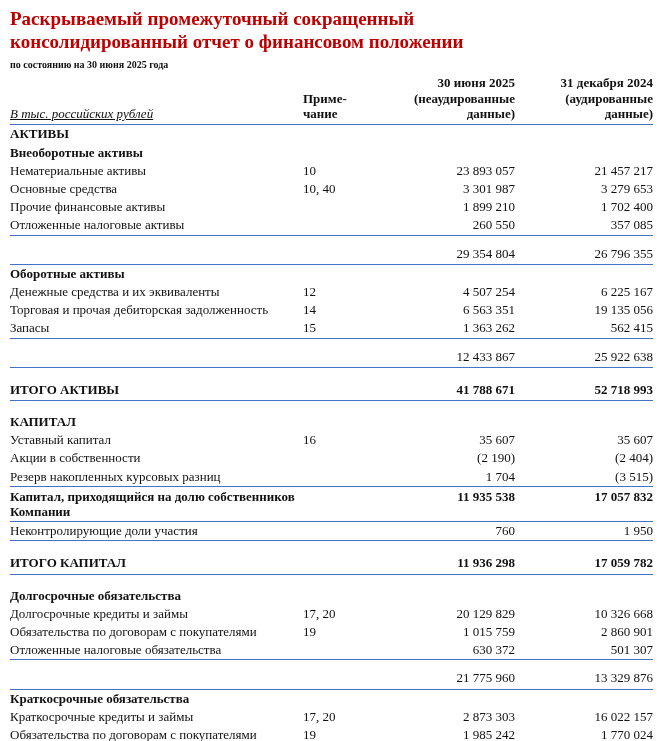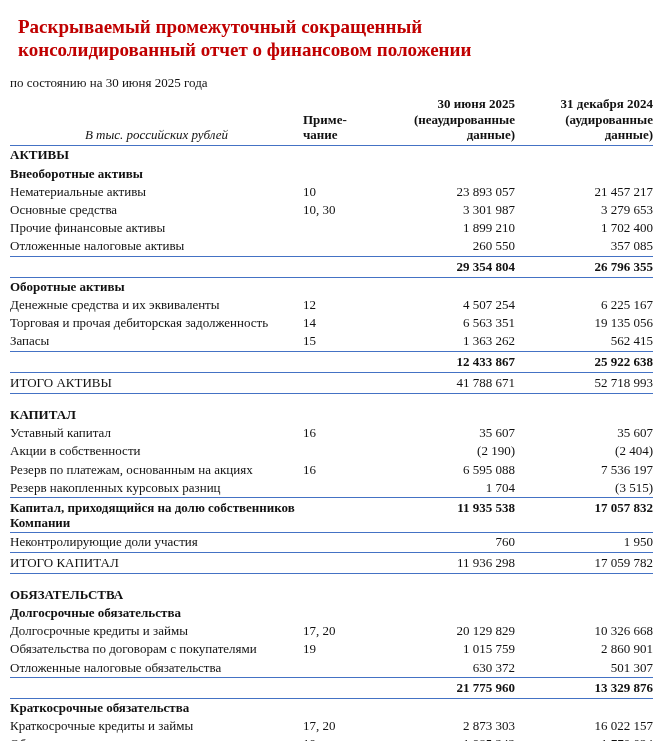--- a/index.html
+++ b/index.html
@@ -15,49 +15,50 @@
     font-family:"Liberation Serif","DejaVu Serif",serif;
     color:var(--ink);
   }
   .page{
     box-sizing:border-box;
     width:666px;
     height:741px;
     padding:7px 13px 4px 10px;
   }
   .report-title{
-    margin:8px;
+    margin:0;
     font-size:19px;
     font-weight:bold;
     line-height:1.22;
     color:var(--title-color);
     white-space:pre-line;
   }
   .report-subtitle{
-    margin:14px 0 5px 0;
-    font-size:13px;
-    font-weight:normal;
+    margin:6px 0 5px 0;
+    font-size:10px;
+    font-weight:bold;
   }
   table.statement{
     width:100%;
     border-collapse:collapse;
     table-layout:fixed;
     font-size:13px;
   }
   thead th{
     vertical-align:bottom;
     padding:0 0 3px 0;
     line-height:1.18;
     border-bottom:1px solid var(--line);
     font-size:13px;
   }
   th.c-label{
-    text-align:center;
+    text-align:left;
     font-style:italic;
     font-weight:normal;
+    text-decoration:underline;
   }
   th.c-note{
     width:62px;
     text-align:left;
     font-weight:bold;
     white-space:pre-line;
   }
   th.c-p1{width:150px;}
   th.c-p2{width:138px;}
   th.c-p1,th.c-p2{
@@ -69,29 +70,29 @@
   tbody td{
     vertical-align:top;
     padding:1px 0 2px 0;
     line-height:1.17;
   }
   td.c-label{text-align:left;padding-right:6px;}
   td.c-note{text-align:left;}
   td.c-num{text-align:right;}
   .row-section td,.row-subsection td{font-weight:bold;}
   .row-subtotal td{
-    font-weight:bold;
+    font-weight:normal;
     border-top:1px solid var(--line);
     border-bottom:1px solid var(--line);
-    padding-top:2px;padding-bottom:3px;
+    padding-top:10px;padding-bottom:3px;
   }
   .row-total td{
-    font-weight:normal;
-    border-bottom:1px solid var(--line);
-    padding-top:2px;padding-bottom:3px;
+    font-weight:bold;
+    border-bottom:1px solid var(--line);
+    padding-top:14px;padding-bottom:3px;
   }
   .row-total_tb td{
     font-weight:bold;
     border-top:1px solid var(--line);
     border-bottom:1px solid var(--line);
     padding-top:2px;padding-bottom:2px;margin-top:24px;
   }
   .row-item_bb td{
     border-bottom:1px solid var(--line);
   }
@@ -136,21 +137,21 @@
           <td class="c-num"></td>
         </tr>
         <tr class="row-item">
           <td class="c-label">Нематериальные активы</td>
           <td class="c-note">10</td>
           <td class="c-num">23 893 057</td>
           <td class="c-num">21 457 217</td>
         </tr>
         <tr class="row-item">
           <td class="c-label">Основные средства</td>
-          <td class="c-note">10, 30</td>
+          <td class="c-note">10, 40</td>
           <td class="c-num">3 301 987</td>
           <td class="c-num">3 279 653</td>
         </tr>
         <tr class="row-item">
           <td class="c-label">Прочие финансовые активы</td>
           <td class="c-note"></td>
           <td class="c-num">1 899 210</td>
           <td class="c-num">1 702 400</td>
         </tr>
         <tr class="row-item">
@@ -216,26 +217,20 @@
           <td class="c-num">35 607</td>
           <td class="c-num">35 607</td>
         </tr>
         <tr class="row-item">
           <td class="c-label">Акции в собственности</td>
           <td class="c-note"></td>
           <td class="c-num">(2 190)</td>
           <td class="c-num">(2 404)</td>
         </tr>
         <tr class="row-item">
-          <td class="c-label">Резерв по платежам, основанным на акциях</td>
-          <td class="c-note">16</td>
-          <td class="c-num">6 595 088</td>
-          <td class="c-num">7 536 197</td>
-        </tr>
-        <tr class="row-item">
           <td class="c-label">Резерв накопленных курсовых разниц</td>
           <td class="c-note"></td>
           <td class="c-num">1 704</td>
           <td class="c-num">(3 515)</td>
         </tr>
         <tr class="row-total_tb">
           <td class="c-label">Капитал, приходящийся на долю собственников Компании</td>
           <td class="c-note"></td>
           <td class="c-num">11 935 538</td>
           <td class="c-num">17 057 832</td>
@@ -247,26 +242,20 @@
           <td class="c-num">1 950</td>
         </tr>
         <tr class="row-total">
           <td class="c-label">ИТОГО КАПИТАЛ</td>
           <td class="c-note"></td>
           <td class="c-num">11 936 298</td>
           <td class="c-num">17 059 782</td>
         </tr>
         <tr class="row-spacer">
           <td colspan="4"></td>
-        </tr>
-        <tr class="row-section">
-          <td class="c-label">ОБЯЗАТЕЛЬСТВА</td>
-          <td class="c-note"></td>
-          <td class="c-num"></td>
-          <td class="c-num"></td>
         </tr>
         <tr class="row-subsection">
           <td class="c-label">Долгосрочные обязательства</td>
           <td class="c-note"></td>
           <td class="c-num"></td>
           <td class="c-num"></td>
         </tr>
         <tr class="row-item">
           <td class="c-label">Долгосрочные кредиты и займы</td>
           <td class="c-note">17, 20</td>

